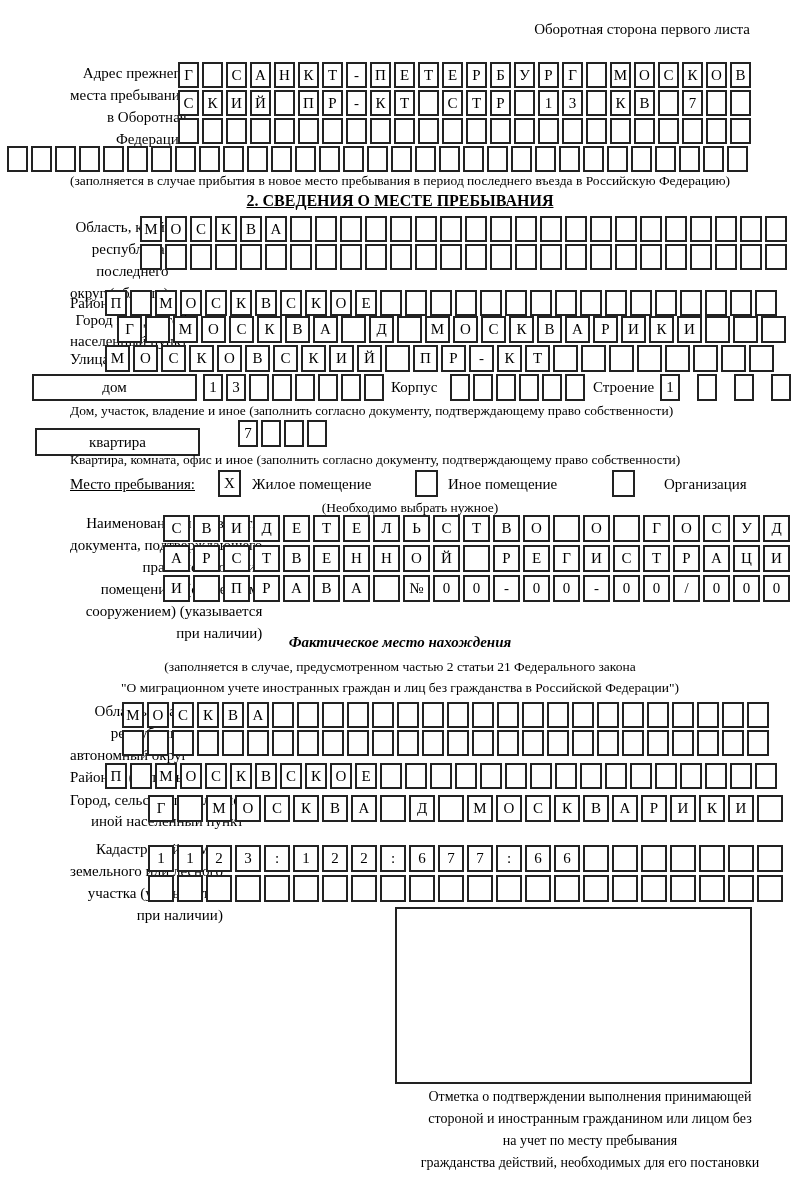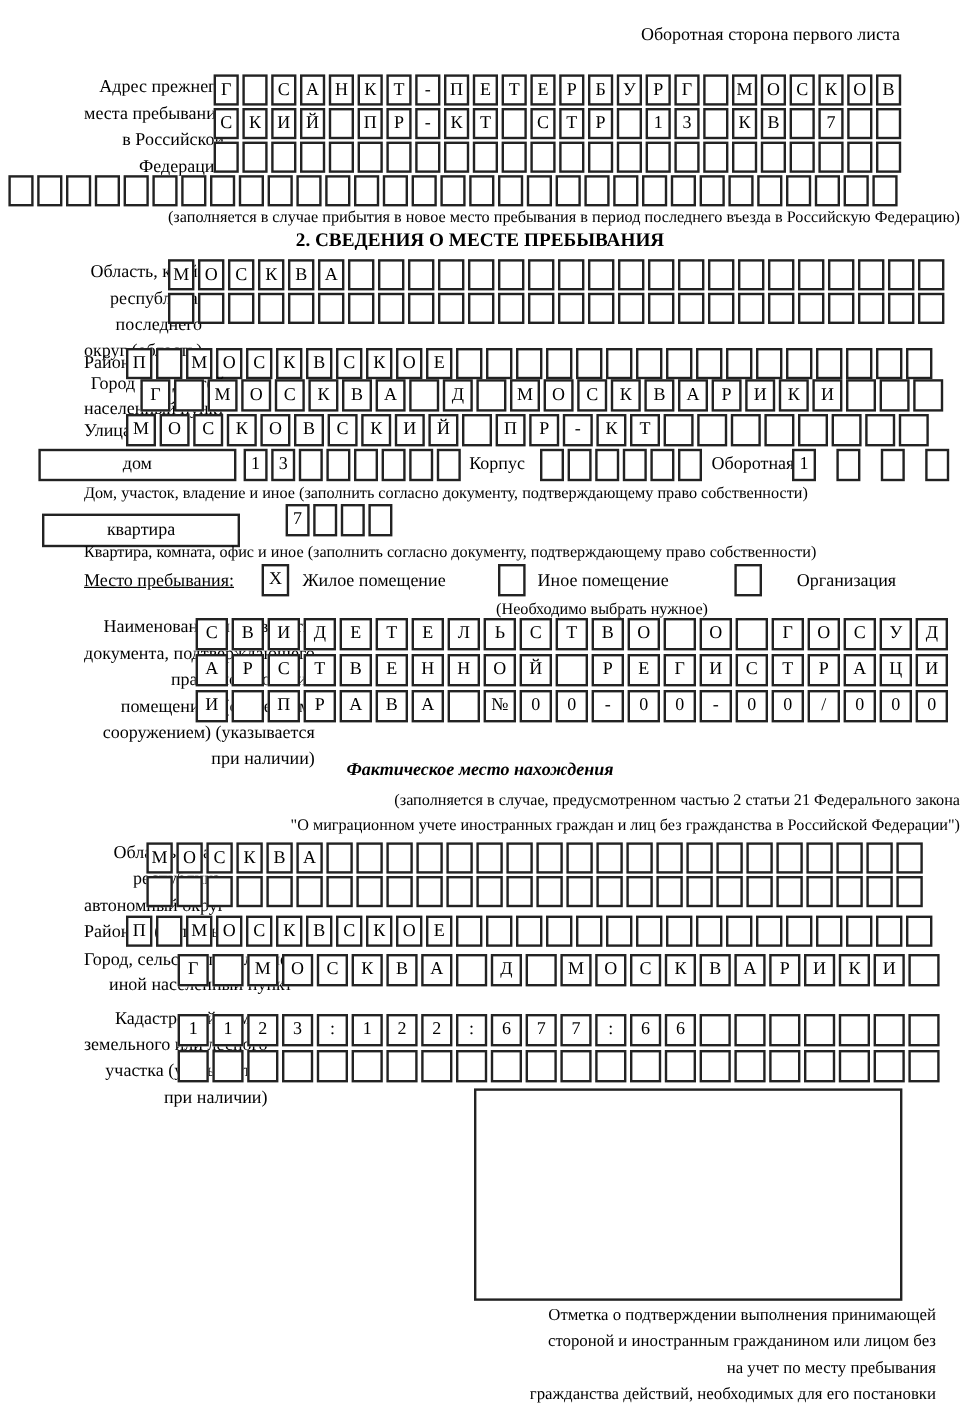--- a/index.html
+++ b/index.html
@@ -18,33 +18,33 @@
   .c28 .cell{width:25px;height:27px;line-height:23px;margin-right:3px;}
   .c29 .cell{width:26px;height:27px;line-height:23px;margin-right:3px;}
   .c30 .cell{width:27px;height:27px;line-height:23px;margin-right:3px;}
   .ch  .cell{width:20px;height:27px;line-height:23px;margin-right:3px;}
   .cs  .cell{width:20px;height:27px;line-height:23px;margin-right:17px;}
   .wbox{box-sizing:border-box;border:2px solid #222;display:flex;align-items:center;
         justify-content:center;font-size:15px;background:#fff;}
   .cb{box-sizing:border-box;position:absolute;width:23px;height:27px;border:2px solid #222;
       text-align:center;line-height:23px;font-size:15px;background:#fff;}
   .bigbox{box-sizing:border-box;border:2px solid #222;background:#fff;}
-  .center{}
+  .center{text-align:center;}
 </style>
 </head>
 <body>
 
 <div class="page">
 
   <div class="abs lbl" style="left:450px;top:18px;width:300px;text-align:right;">Оборотная сторона первого листа</div>
 
   <div class="abs lbl" style="left:70px;top:62px;">
     <div>Адрес прежнего</div>
     <div>места пребывания</div>
-    <div>в Российской</div>
+    <div>в Оборотная</div>
     <div>Федерации</div>
   </div>
   <div class="row c24" style="left:178px;top:62px;">
       <span class="cell">Г</span>
       <span class="cell"></span>
       <span class="cell">С</span>
       <span class="cell">А</span>
       <span class="cell">Н</span>
       <span class="cell">К</span>
       <span class="cell">Т</span>
@@ -146,21 +146,21 @@
       <span class="cell"></span>
       <span class="cell"></span>
       <span class="cell"></span>
       <span class="cell"></span>
       <span class="cell"></span>
       <span class="cell"></span>
       <span class="cell"></span>
     </div>
   <div class="abs note center" style="left:0;top:173px;width:800px;">(заполняется в случае прибытия в новое место пребывания в период последнего въезда в Российскую Федерацию)</div>
 
-  <div class="abs title" style="top:192px;">2. СВЕДЕНИЯ О МЕСТЕ ПРЕБЫВАНИЯ</div>
+  <div class="abs title" style="top:192px;text-decoration:underline;">2. СВЕДЕНИЯ О МЕСТЕ ПРЕБЫВАНИЯ</div>
 
   <div class="abs lbl" style="left:70px;top:216px;">
     <div>Область, край,</div>
     <div>республика,</div>
     <div>последнего</div>
     <div>округ (область)</div>
   </div>
   <div class="row c25" style="left:140px;top:216px;">
       <span class="cell">М</span>
       <span class="cell">О</span>
@@ -321,21 +321,21 @@
     </div>
   <div class="abs lbl" style="left:391px;top:376px;">Корпус</div>
   <div class="row ch" style="left:450px;top:374px;">
       <span class="cell"></span>
       <span class="cell"></span>
       <span class="cell"></span>
       <span class="cell"></span>
       <span class="cell"></span>
       <span class="cell"></span>
     </div>
-  <div class="abs lbl" style="left:593px;top:376px;">Оборотная</div>
+  <div class="abs lbl" style="left:593px;top:376px;">Строение</div>
   <div class="row cs" style="left:660px;top:374px;">
       <span class="cell">1</span>
       <span class="cell"></span>
       <span class="cell"></span>
       <span class="cell"></span>
     </div>
   <div class="abs note" style="left:70px;top:403px;">Дом, участок, владение и иное (заполнить согласно документу, подтверждающему право собственности)</div>
 
   <div class="wbox abs" style="left:35px;top:428px;width:165px;height:28px;">квартира</div>
   <div class="row ch" style="left:238px;top:420px;">

